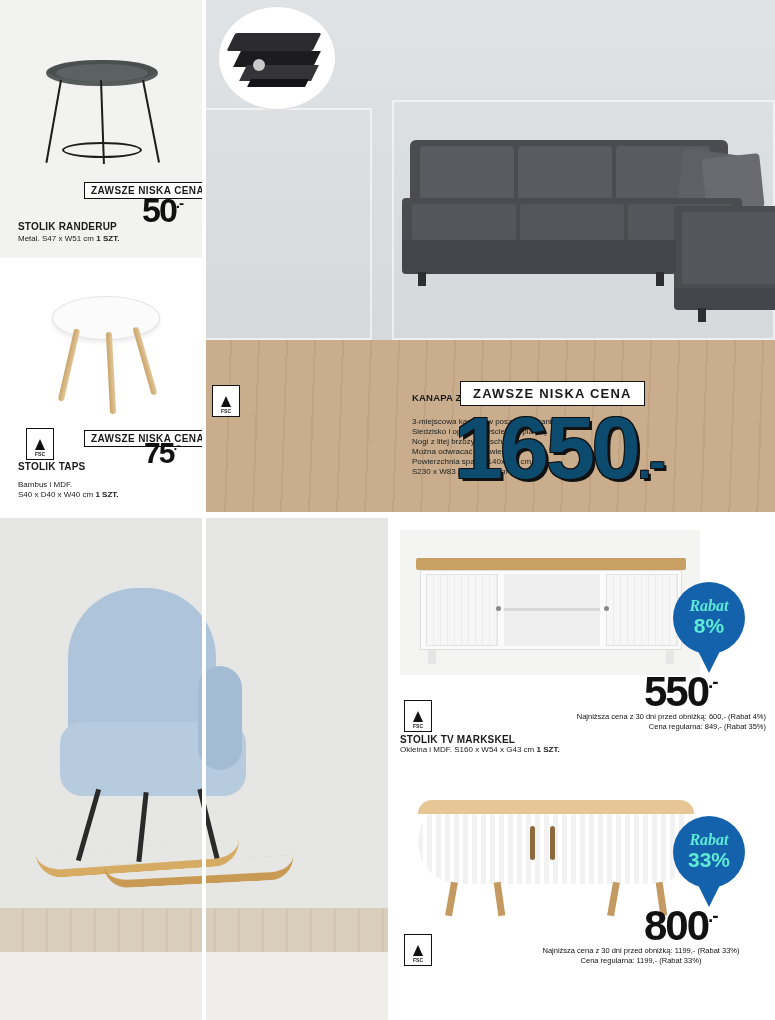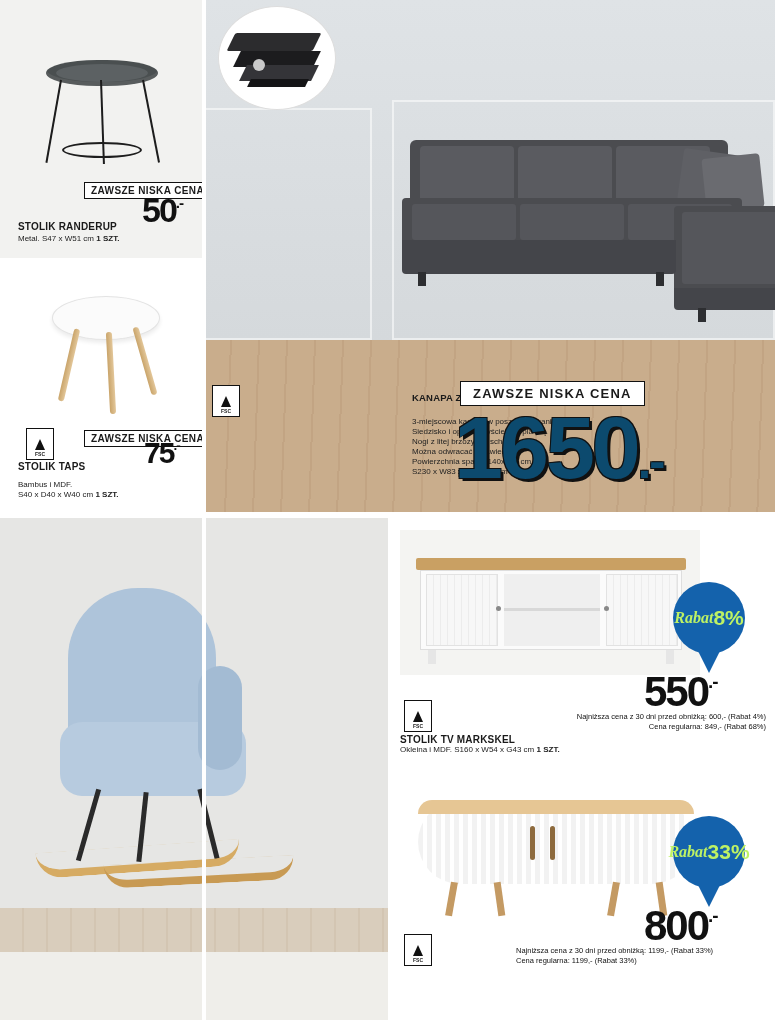--- a/index.html
+++ b/index.html
@@ -48,22 +48,22 @@
   }
   .fsc .tree {
     width:0;height:0;
     border-left:5px solid transparent;
     border-right:5px solid transparent;
     border-bottom:11px solid #111;
     margin-bottom:1px;
   }
   .rabat {
     width:86px;height:86px;border-radius:50%;
-    background:#1462ac;color:#bef264;
-    display:flex;
+    background:#1462ac;color:#5eead4;
+    display:flex;flex-direction:column;
     align-items:center;justify-content:center;
     font-weight:700;
     box-shadow:0 0 0 0 rgba(0,0,0,0);
   }
   .rabat .r1 { font-size:19px; font-style:italic; line-height:1; font-family:"Liberation Serif", serif;}
   .rabat .r2 { font-size:25px; line-height:1.1; }
   .rabat-tail {
     width:0;height:0;
     border-left:13px solid transparent;
     border-right:13px solid transparent;
@@ -327,21 +327,21 @@
       </div>
       <div class="rabat-tail" style="margin-top:-3px; border-left-width:11px; border-right-width:11px; border-top-width:22px;"></div>
     </div>
 
     <div class="abs price" style="left:252px; top:158px; font-size:42px;">
       <span>550</span><span class="suffix">.-</span>
     </div>
 
     <div class="abs fine" style="left:124px; top:196px; width:250px; text-align:right;">
       <div>Najniższa cena z 30 dni przed obniżką: 600,- (Rabat 4%)</div>
-      <div>Cena regularna: 849,- (Rabat 68%)</div>
+      <div>Cena regularna: 849,- (Rabat 35%)</div>
     </div>
 
     <div class="abs fsc" style="left:12px; top:184px;">
       <div class="tree"></div>
       <div>FSC</div>
     </div>
 
     <div class="abs" style="left:8px; top:218px; width:230px;">
       <div class="prod-title">STOLIK TV MARKSKEL</div>
       <div class="prod-desc">
@@ -370,21 +370,21 @@
         <div class="r1" style="font-size:16px;">Rabat</div>
         <div class="r2" style="font-size:21px;">33%</div>
       </div>
       <div class="rabat-tail" style="margin-top:-3px; border-left-width:11px; border-right-width:11px; border-top-width:22px;"></div>
     </div>
 
     <div class="abs price" style="left:252px; top:152px; font-size:42px;">
       <span>800</span><span class="suffix">.-</span>
     </div>
 
-    <div class="abs fine" style="left:124px; top:190px; width:250px; text-align:left;">
+    <div class="abs fine" style="left:124px; top:190px; width:250px; text-align:center;">
       <div>Najniższa cena z 30 dni przed obniżką: 1199,- (Rabat 33%)</div>
       <div>Cena regularna: 1199,- (Rabat 33%)</div>
     </div>
 
     <div class="abs fsc" style="left:12px; top:178px;">
       <div class="tree"></div>
       <div>FSC</div>
     </div>
 
   </div>

